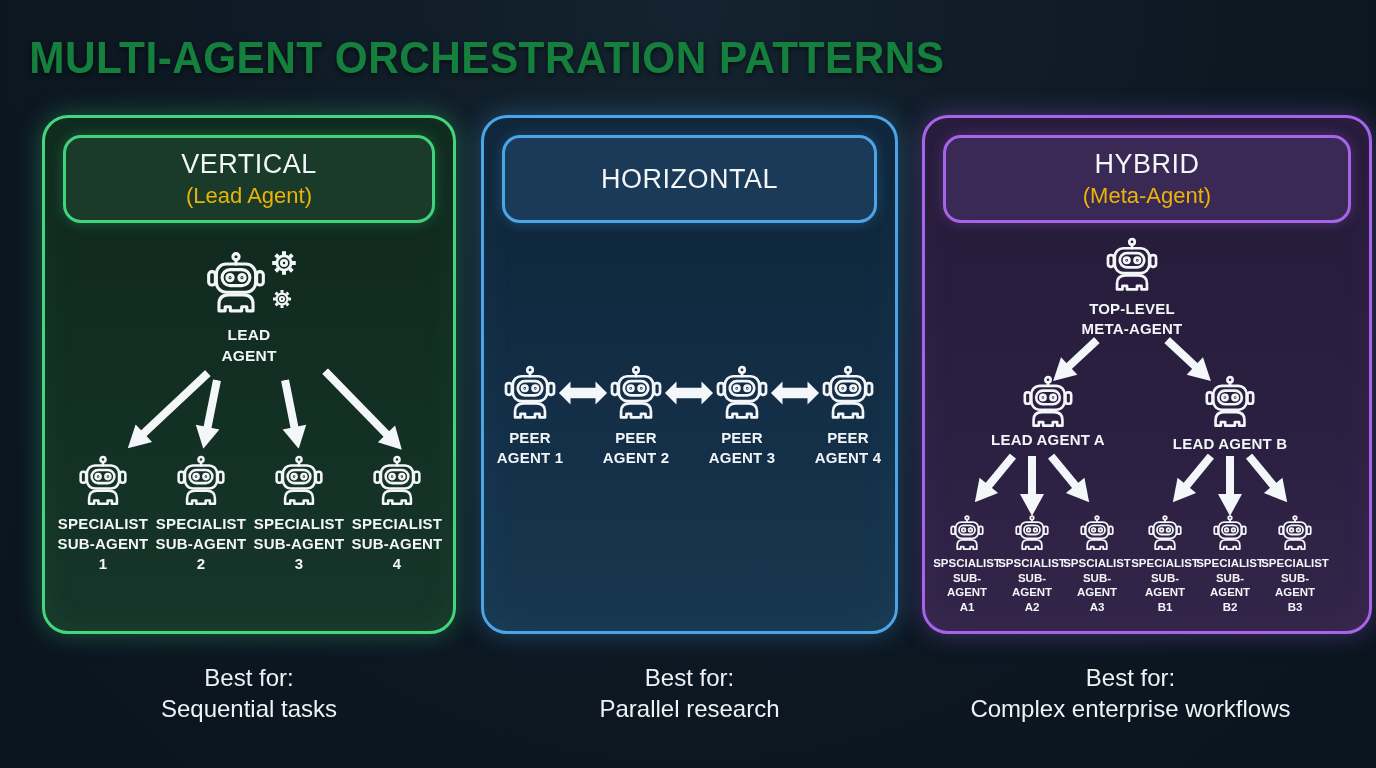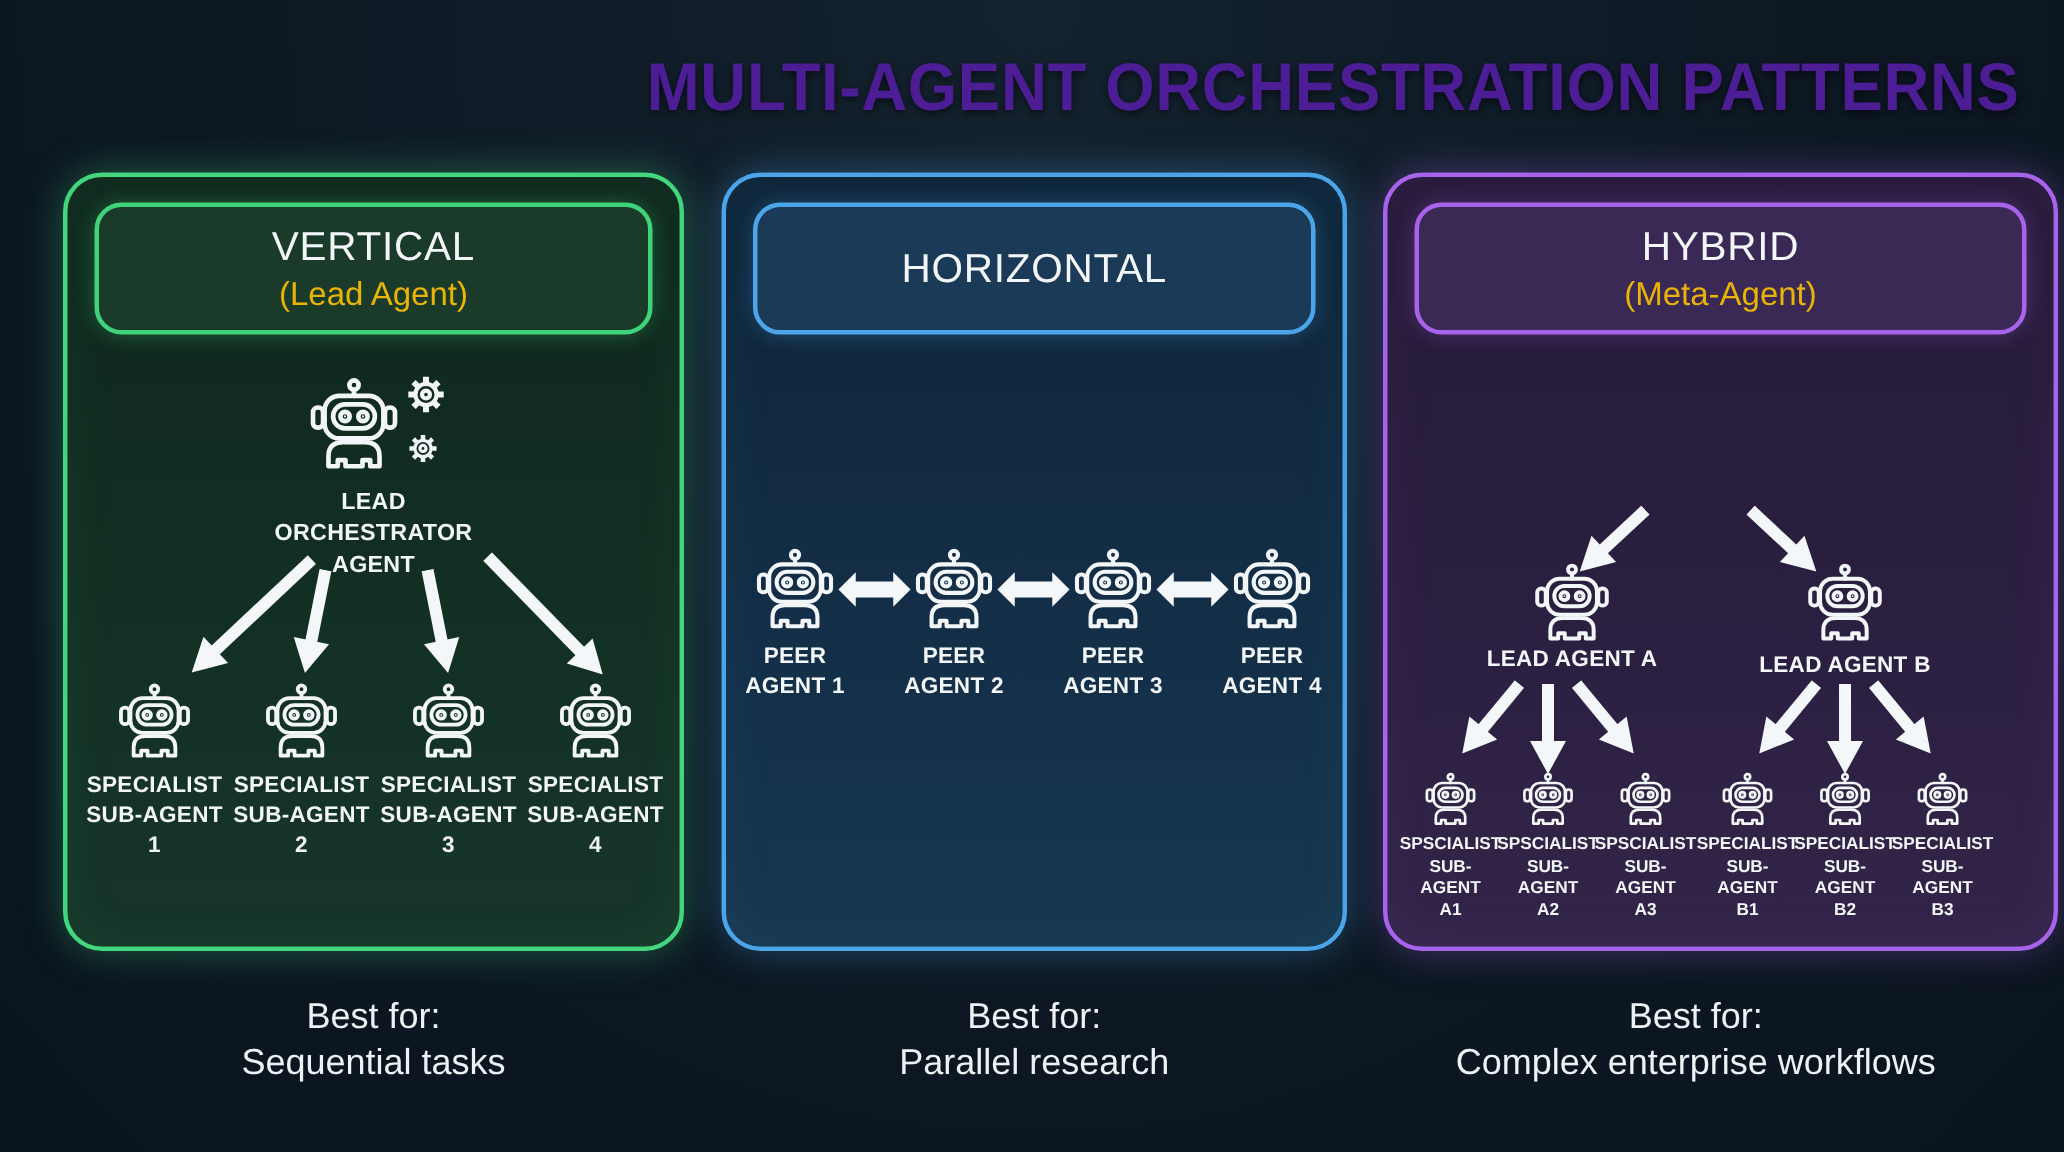--- a/index.html
+++ b/index.html
@@ -7,22 +7,22 @@
   body {
     font-family:"Liberation Sans", sans-serif;
     color:#f3f6f8;
     background:radial-gradient(ellipse at 50% 0%, #14232f 0%, #0d1823 55%, #0a141e 100%);
     overflow:hidden; position:relative;
   }
   .stage { position:absolute; inset:0; }
 
   .title {
     position:absolute; top:32px; left:0; width:100%;
-    text-align:right; font-size:45px; font-weight:bold;
-    letter-spacing:.5px; color:#4c1d95;
+    text-align:left; font-size:45px; font-weight:bold;
+    letter-spacing:.5px; color:#15803d;
     text-shadow:0 2px 6px rgba(0,0,0,.6);
   }
   .title span{ display:inline-block; transform:scaleX(.94); }
 
   .panel { position:absolute; top:115px; height:519px; border-radius:26px; border:3px solid; }
   .panel-green  { left:42px;  width:414px; border-color:#42d77d;
     background:linear-gradient(180deg,#0f261d 0%,#133024 60%,#17352a 100%);
     box-shadow:0 0 26px rgba(66,215,125,.35), inset 0 0 34px rgba(66,215,125,.07); }
   .panel-blue   { left:481px; width:417px; border-color:#4ba5e8;
     background:linear-gradient(180deg,#0e2336 0%,#143049 65%,#18374f 100%);
@@ -136,21 +136,20 @@
           </svg>
         </span>
       <span class="gear-small">
         <svg width="26" height="26" viewBox="0 0 36 36">
             <use href="#gear"></use>
           </svg>
         </span>
     </div>
     <div class="lead-label">
       <div>LEAD</div>
-      <div>ORCHESTRATOR</div>
       <div>AGENT</div>
     </div>
 
     <div class="arrow" style="left:150px;top:255px;transform:rotate(46.8deg)">
       <svg width="26" height="110" viewBox="0 0 26 110">
           <use href="#arrow110"></use>
         </svg>
       </div>
     <div class="arrow" style="left:159px;top:262px;transform:rotate(11.3deg)">
       <svg width="26" height="70" viewBox="0 0 26 70">
@@ -280,20 +279,31 @@
         </svg>
       </div>
   </section>
 
   <section class="panel panel-purple">
     <div class="phead phead-purple">
       <div class="phead-title">HYBRID</div>
       <div class="phead-sub">(Meta-Agent)</div>
     </div>
 
+    <div class="agent" style="left:137px;top:118px;width:140px;gap:5px">
+      <span>
+          <svg width="58" height="58" viewBox="0 0 64 64">
+            <use href="#robot"></use>
+          </svg>
+        </span>
+      <div class="agent-label">
+        <div>TOP-LEVEL</div>
+          <div>META-AGENT</div>
+        </div>
+    </div>
 
     <div class="arrow" style="left:159px;top:222px;transform:rotate(47deg)">
       <svg width="26" height="60" viewBox="0 0 26 60">
           <use href="#arrow60"></use>
         </svg>
       </div>
     <div class="arrow" style="left:229px;top:222px;transform:rotate(-47deg)">
       <svg width="26" height="60" viewBox="0 0 26 60">
           <use href="#arrow60"></use>
         </svg>

